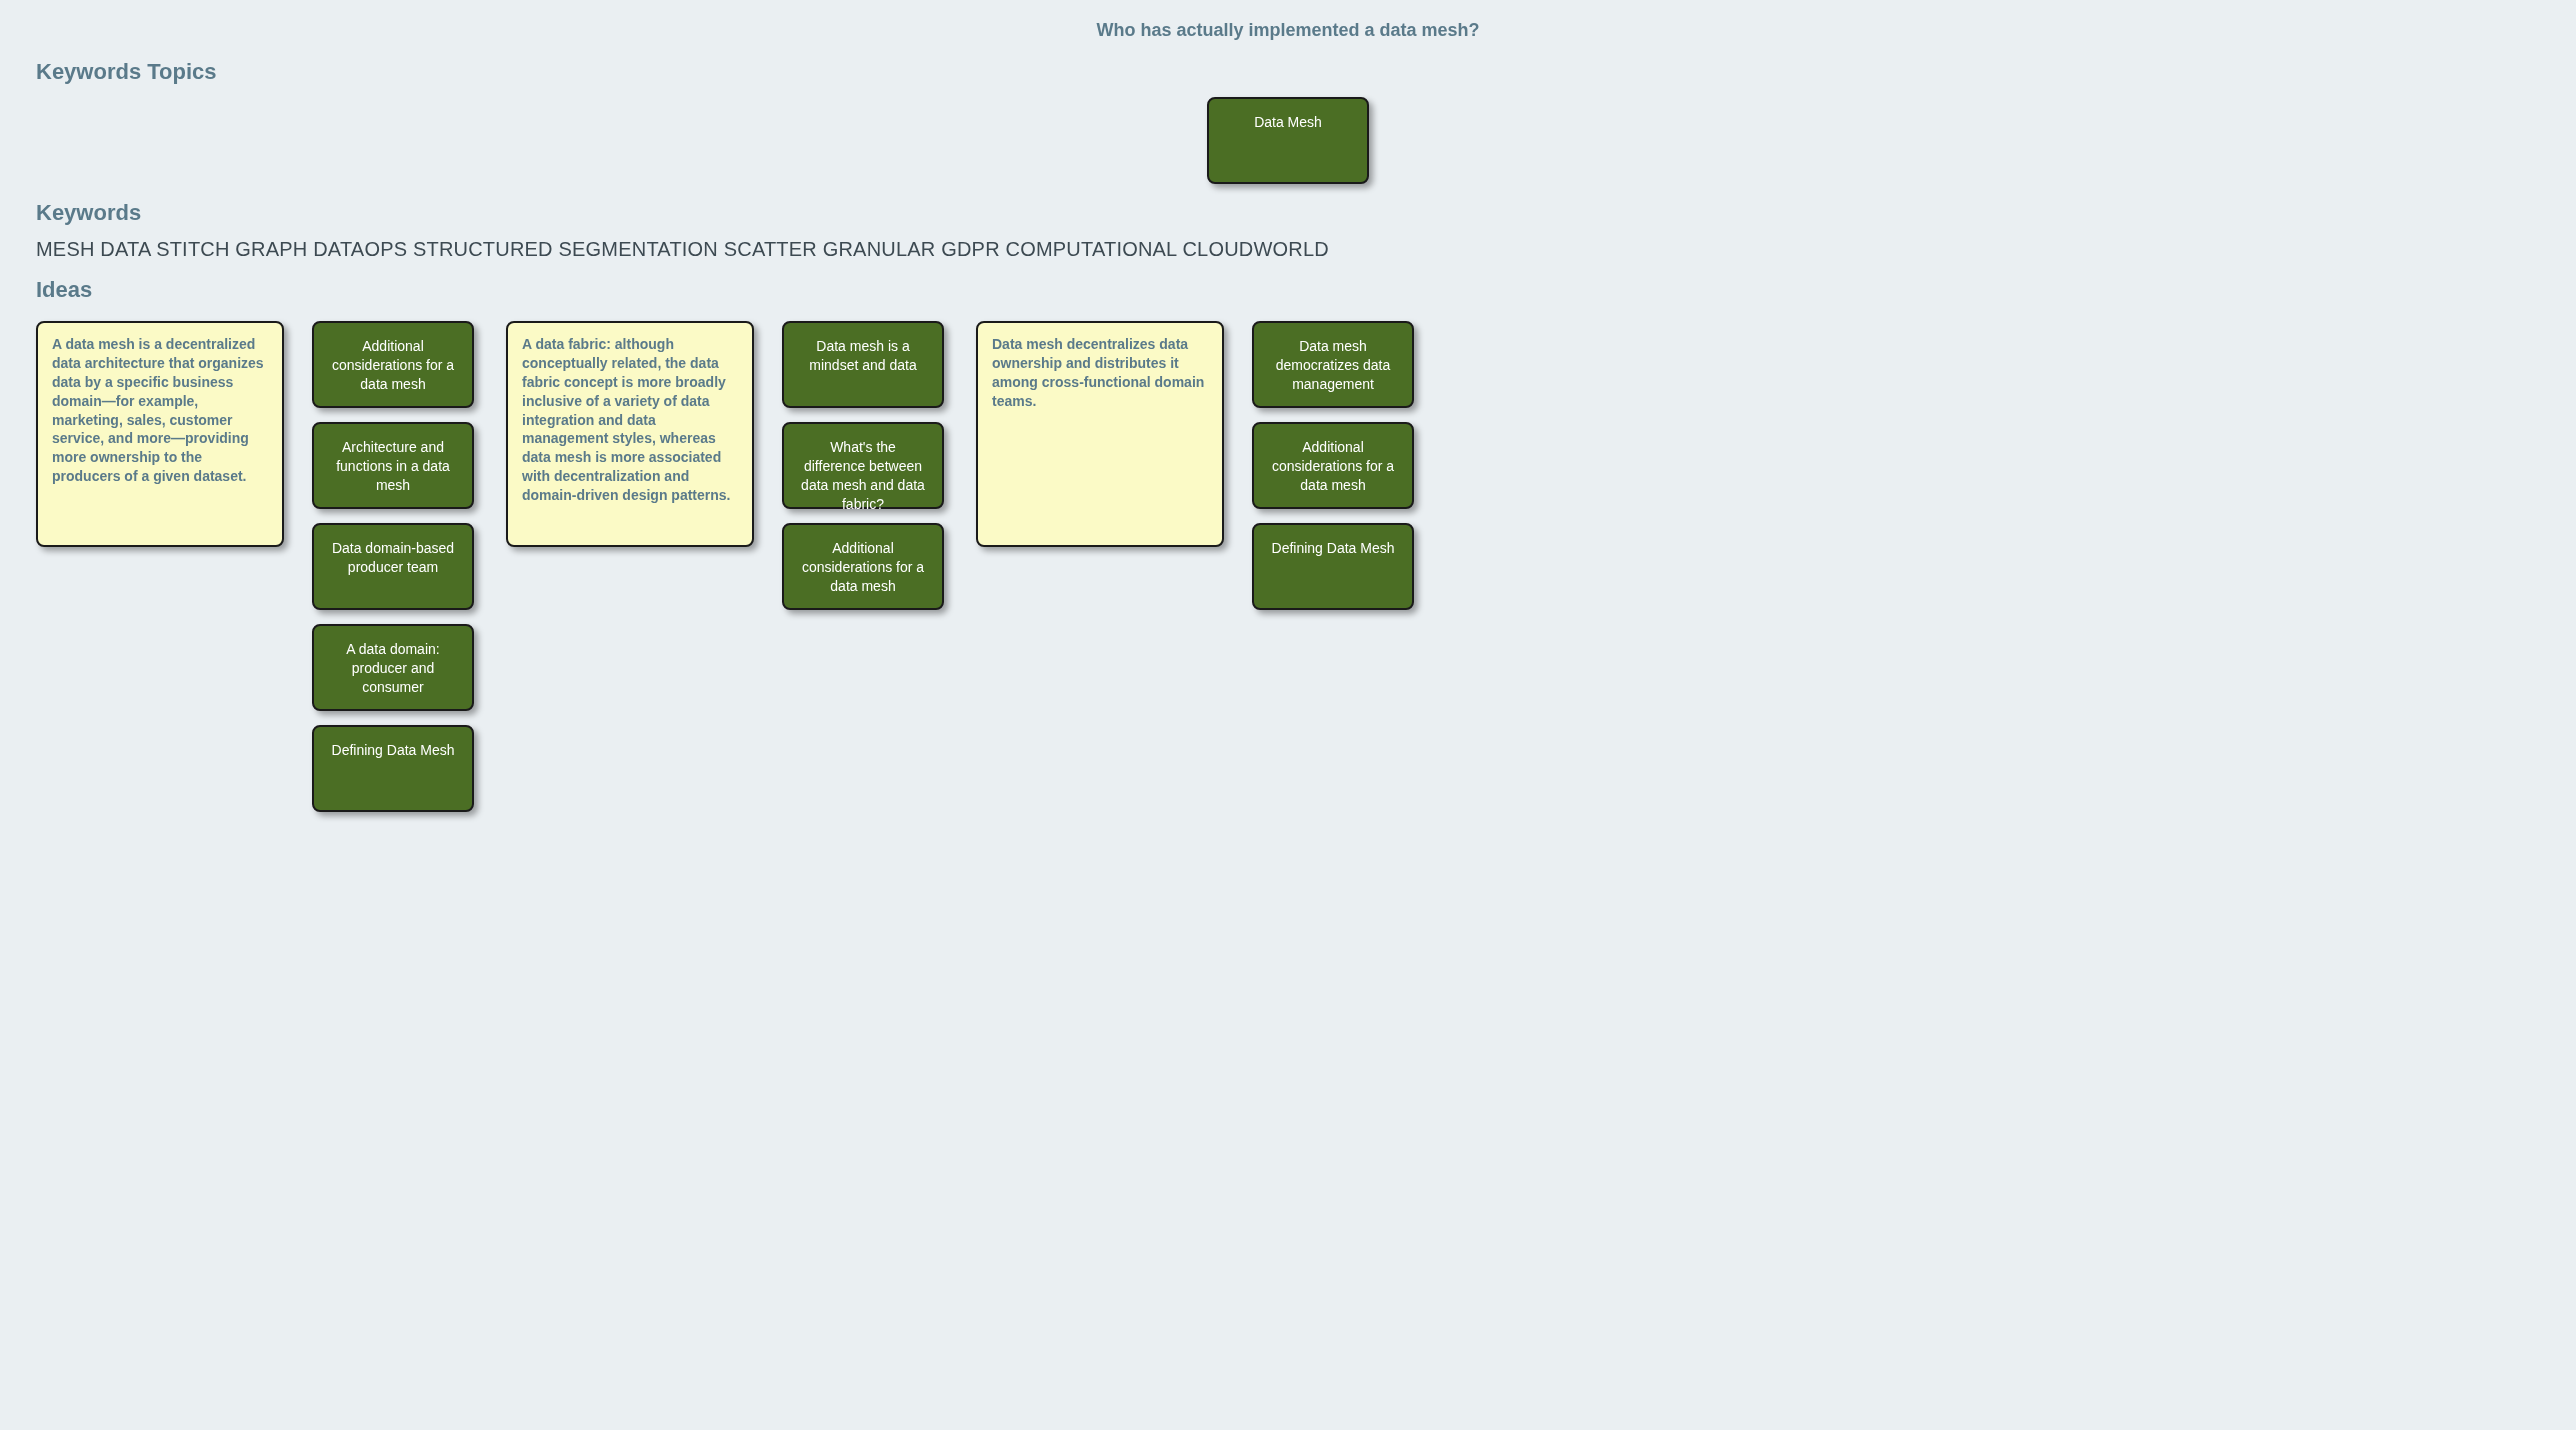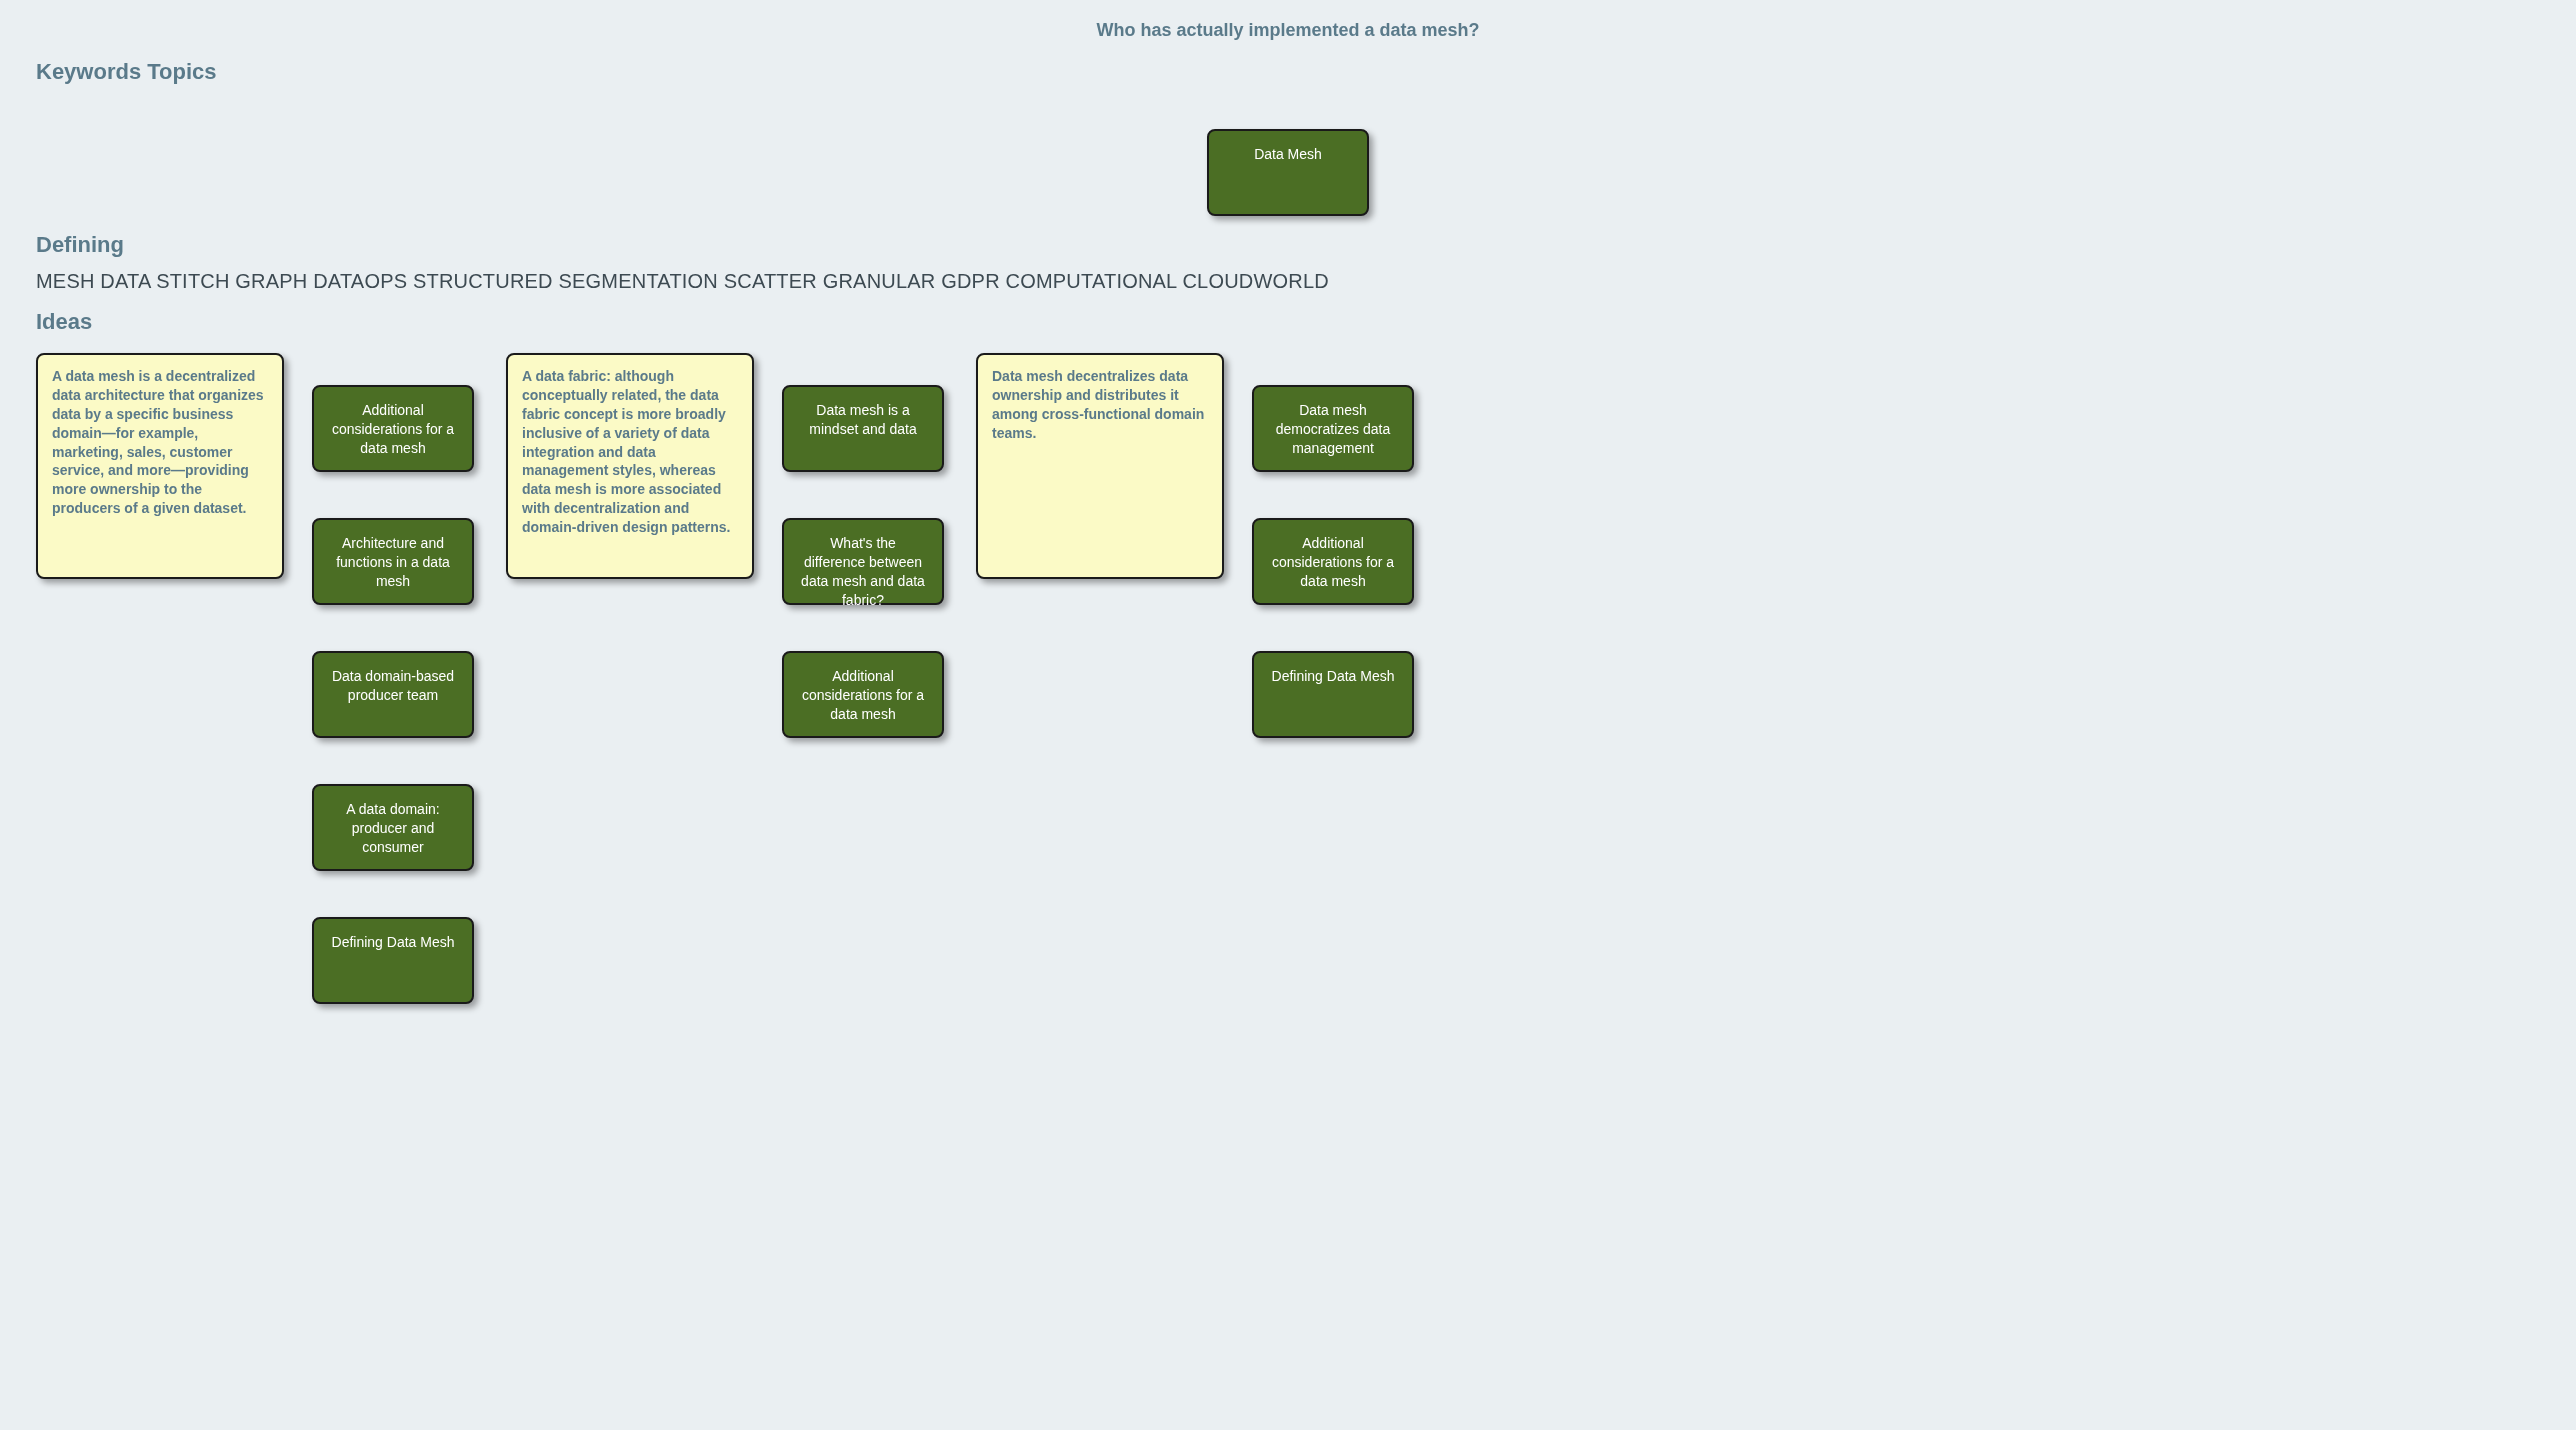--- a/index.html
+++ b/index.html
@@ -32,21 +32,20 @@
   border-radius: 8px;
   box-shadow: 4px 4px 6px rgba(0,0,0,0.35);
   padding: 12px 14px;
   font-size: 14px;
   line-height: 1.35;
   text-align: center;
 }
 .card.green {
   background: #4b6e24;
   color: #ffffff;
-  margin-top: 32px;
 }
 .card.yellow {
   background: #fbfac6;
   color: #5a7a8a;
   font-weight: 700;
   text-align: left;
 }
 .broader-card {
   width: 162px;
   height: 87px;
@@ -91,21 +90,21 @@
 <h1 class="page-title">Who has actually implemented a data mesh?</h1>
 
 <h2 class="section-heading">Keywords Topics</h2>
 
 <div class="broader-row">
   <div class="card green broader-card">
     <span>Data Mesh</span>
   </div>
 </div>
 
-<h2 class="section-heading">Defining</h2>
+<h2 class="section-heading">Keywords</h2>
 
 <div class="keywords-line">MESH DATA STITCH GRAPH DATAOPS STRUCTURED SEGMENTATION SCATTER GRANULAR GDPR COMPUTATIONAL CLOUDWORLD</div>
 
 <h2 class="section-heading">Ideas</h2>
 
 <div class="ideas-grid">
 
   <div class="idea-col lead">
     <div class="card yellow">
       <span>A data mesh is a decentralized data architecture that organizes data by a specific business domain—for example, marketing, sales, customer service, and more—providing more ownership to the producers of a given dataset.</span>

